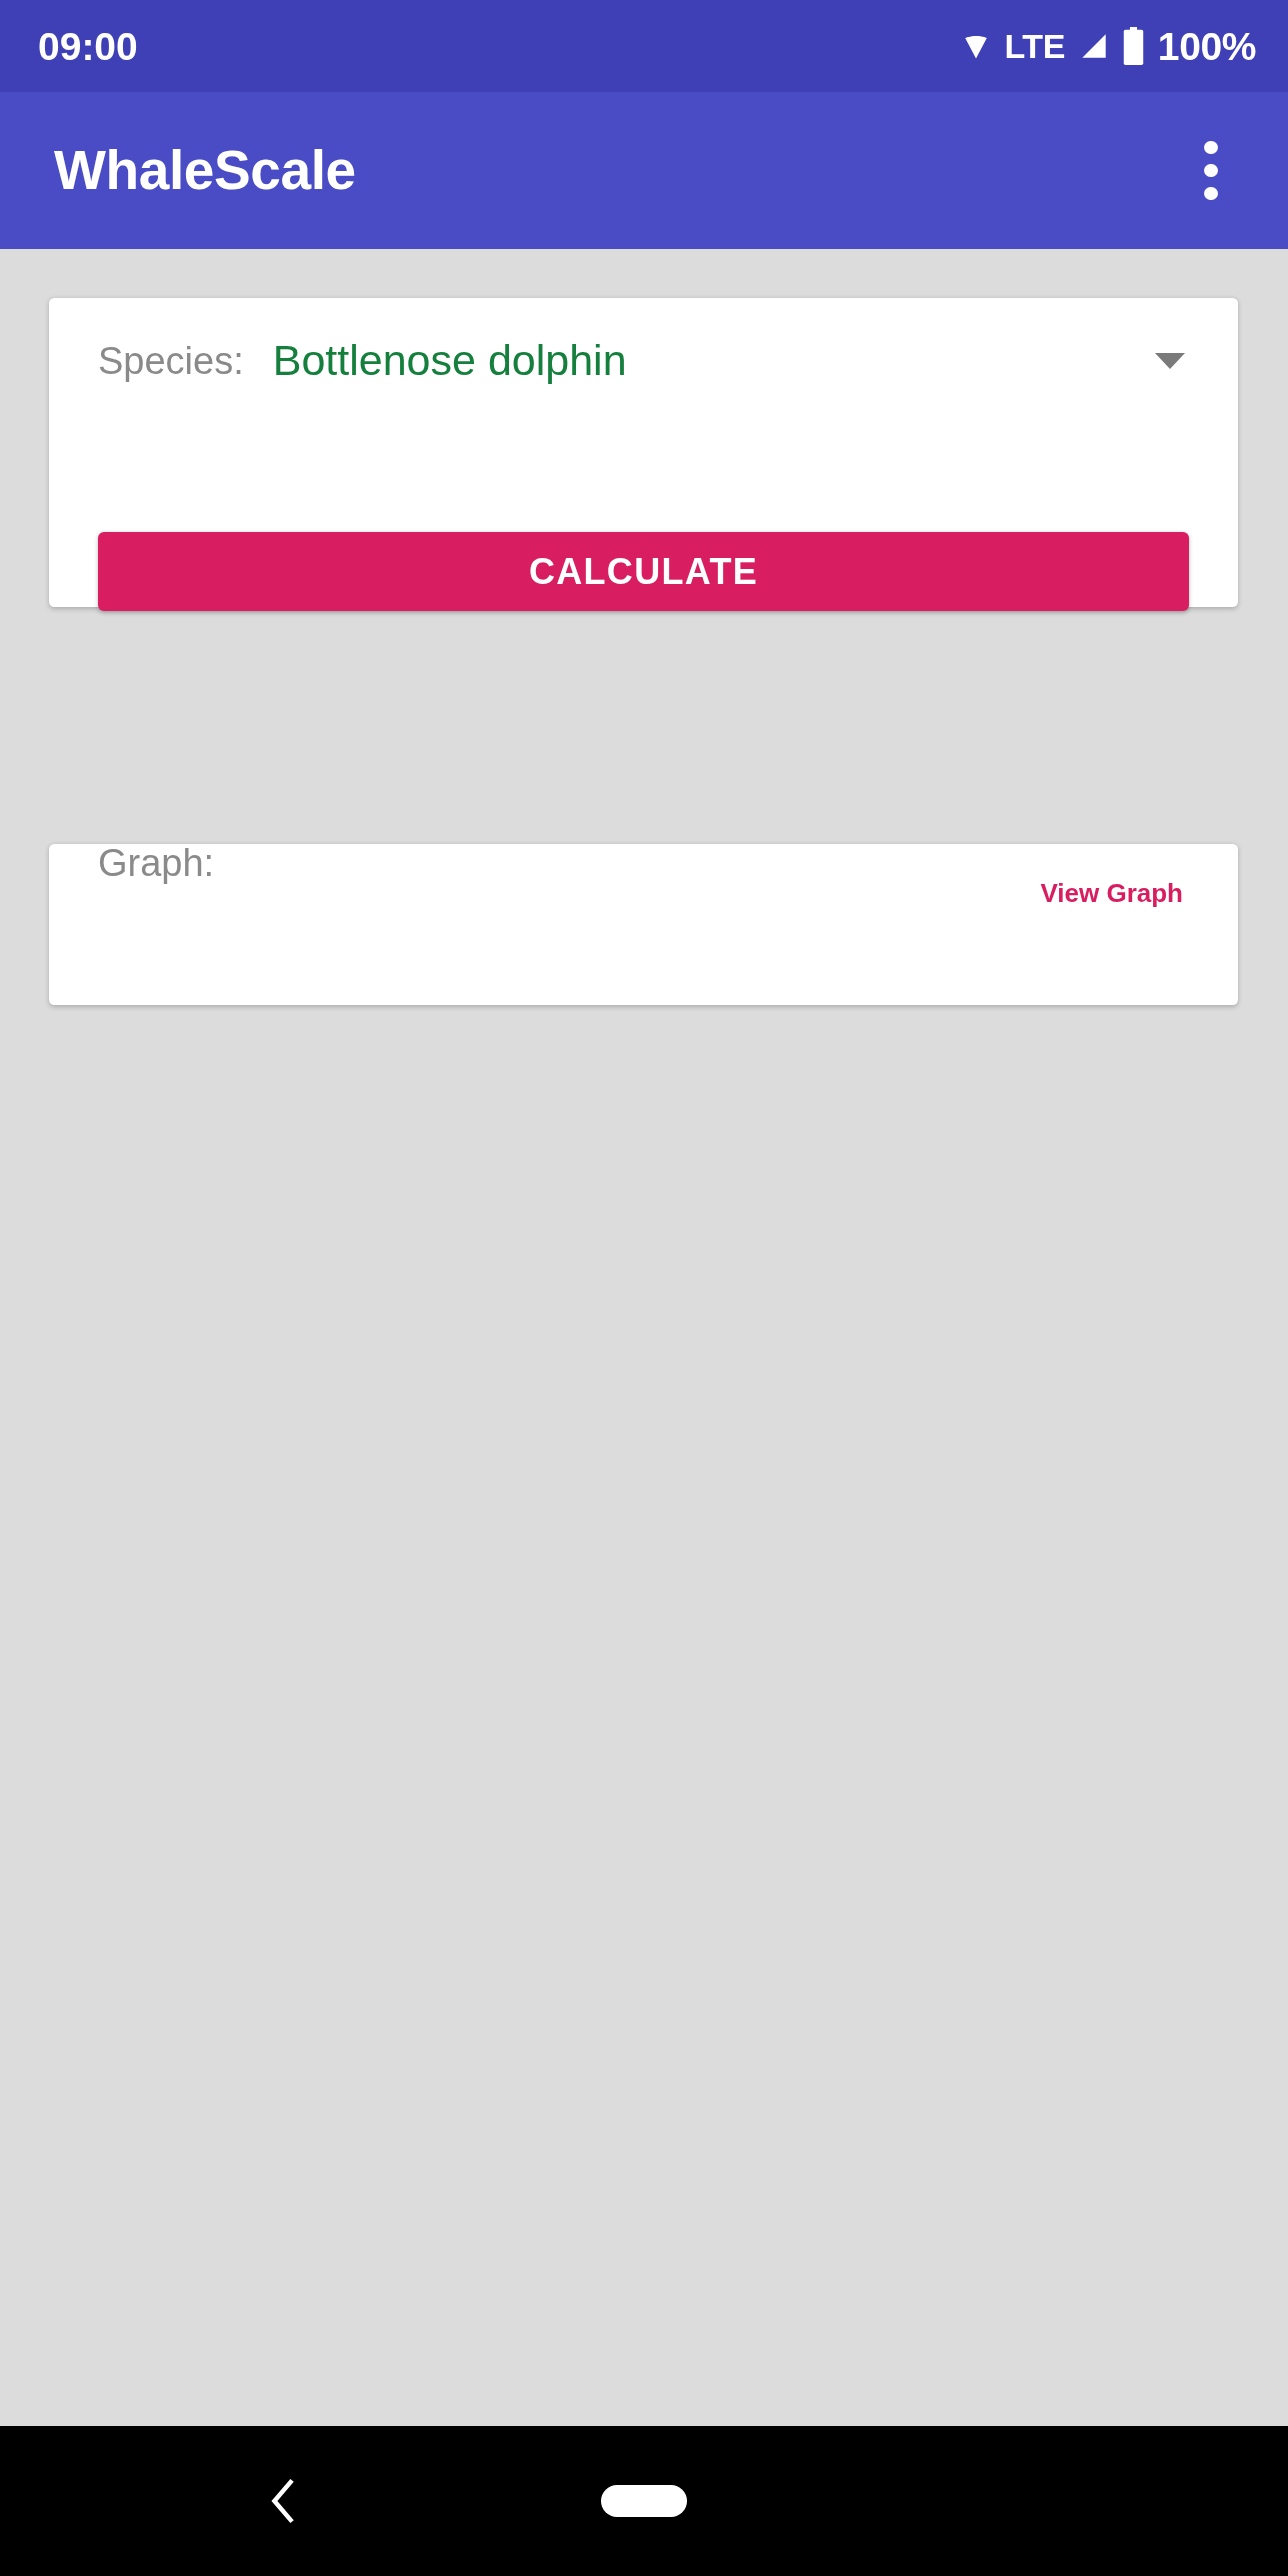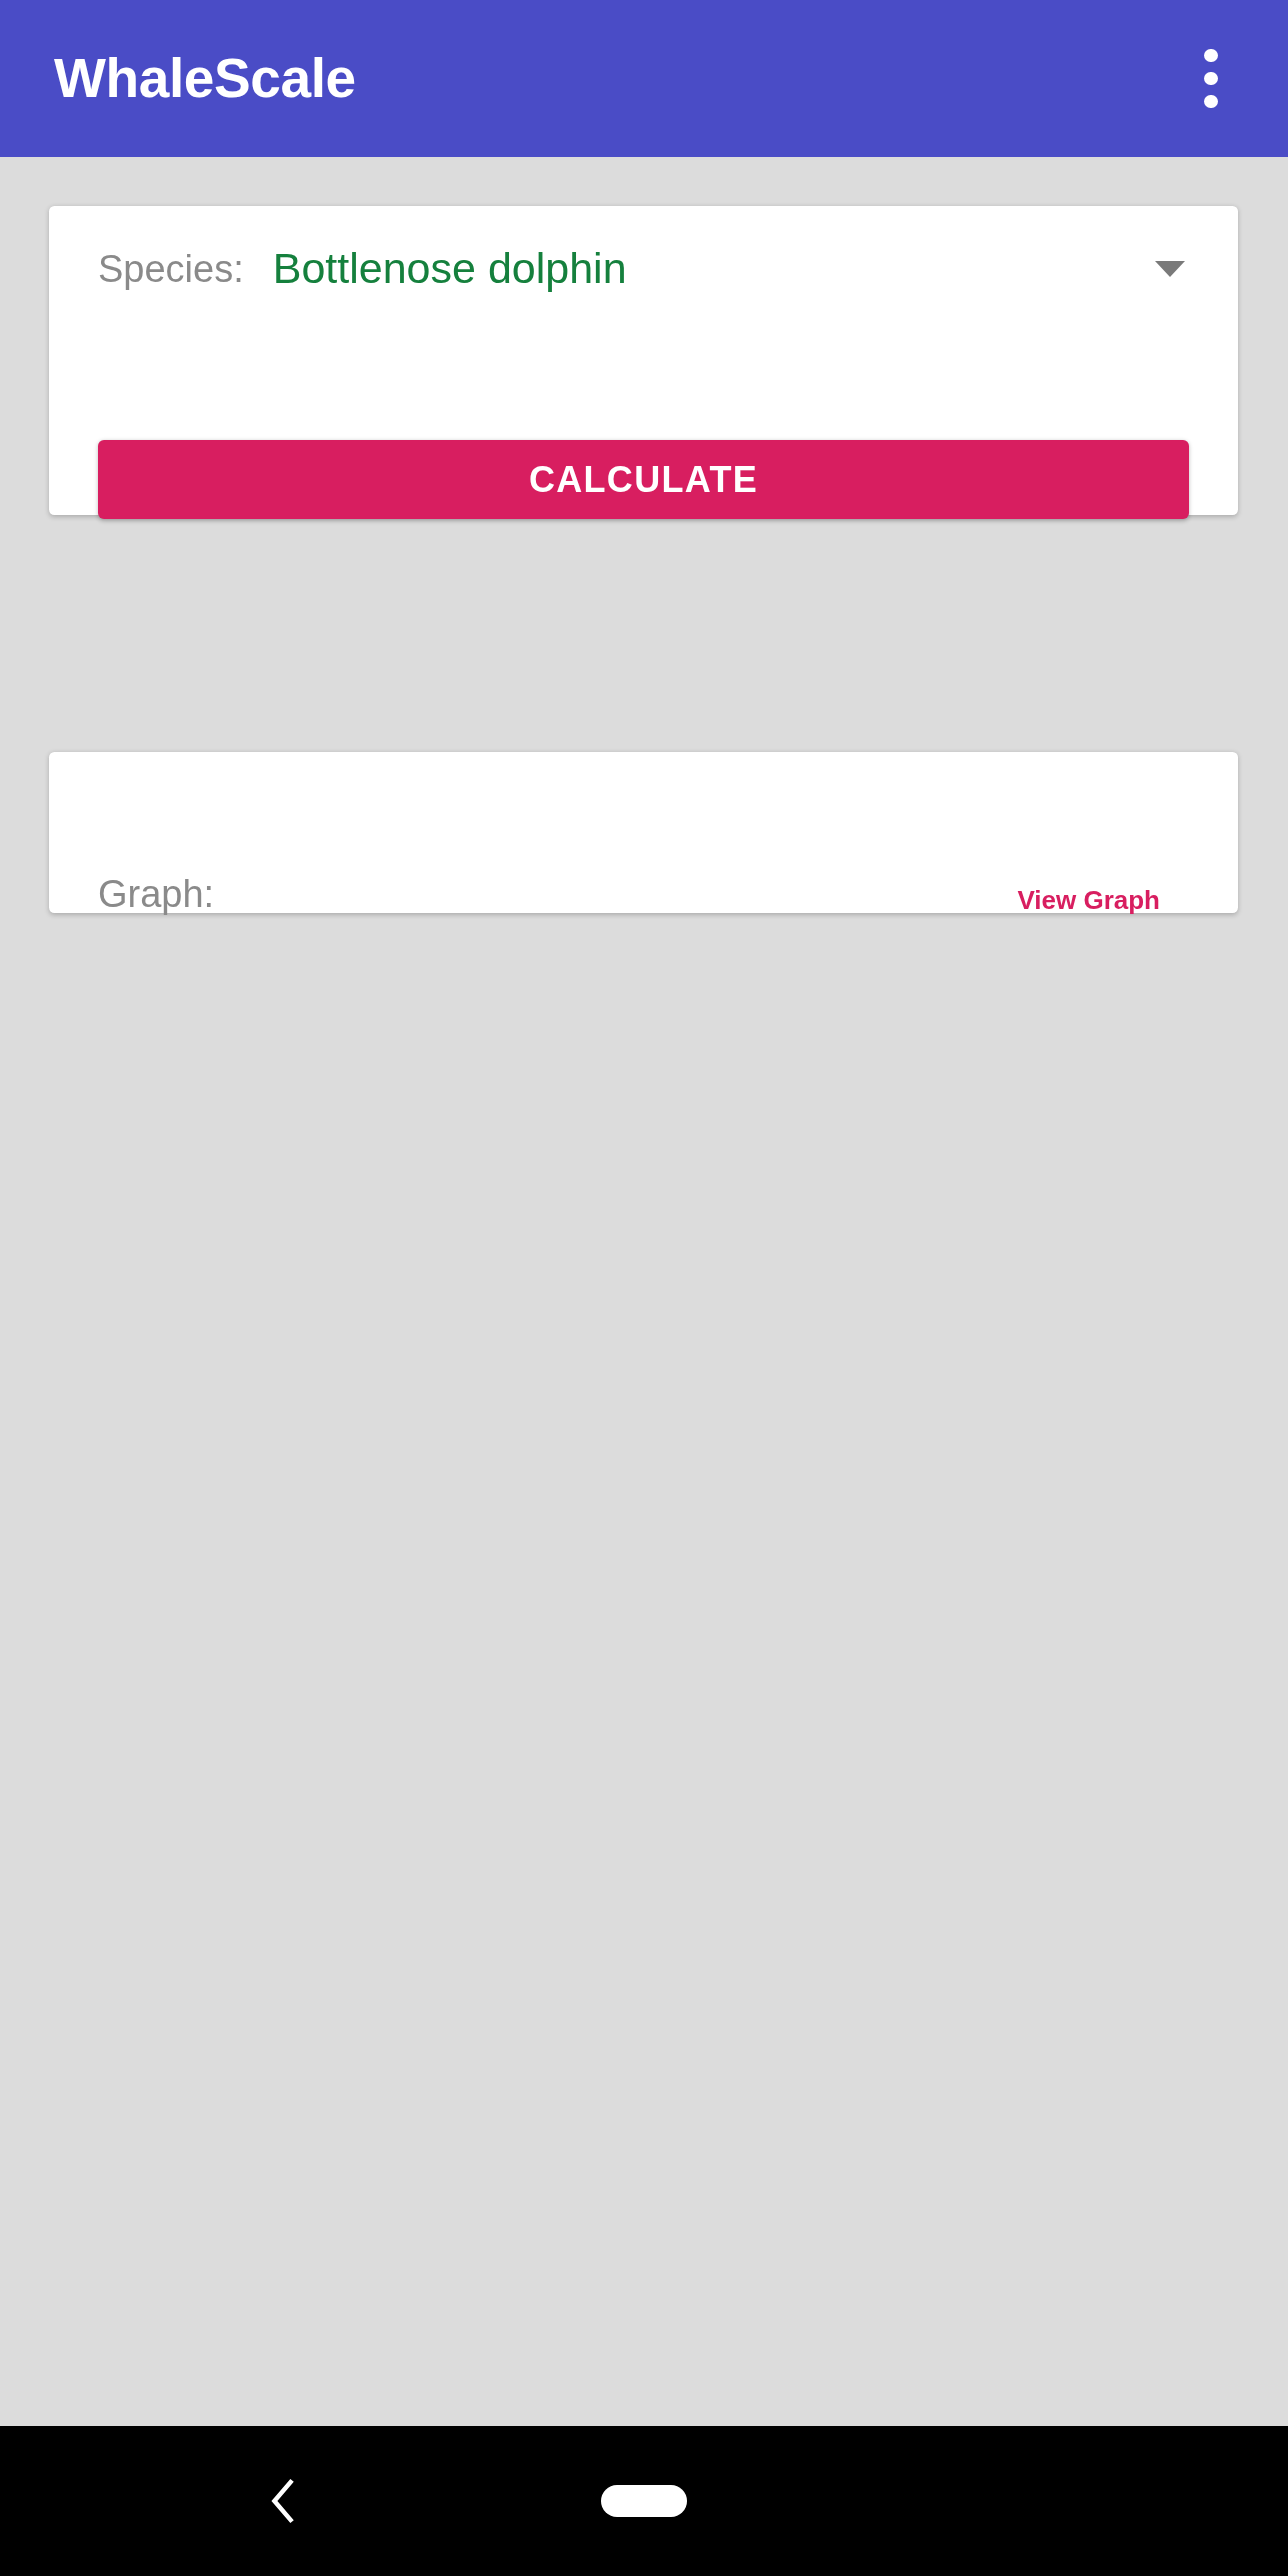--- a/index.html
+++ b/index.html
@@ -247,23 +247,23 @@
     color: #6f6f6f;
   }
 
   
   .card-graph {
     left: 49px;
     right: 50px;
     top: 595px;
     height: 161px;
     display: flex;
-    align-items: flex-end;
+    align-items: flex-start;
     justify-content: space-between;
-    padding: 0 78px 0 49px;
+    padding: 0 55px 0 49px;
     box-sizing: border-box;
   }
   .graph-label {
     font-size: 38px;
     line-height: 1;
     color: #8a8a8a;
   }
   .graph-link {
     font-size: 26px;
     line-height: 1;
@@ -305,20 +305,43 @@
     border-radius: 16px;
     background: #ffffff;
     cursor: pointer;
   }
 </style>
 </head>
 <body>
 
 <div class="phone">
 
+  <div class="status-bar">
+    <div class="status-clock">09:00</div>
+    <div class="status-right">
+      <span class="icon-wifi">
+        <svg width="36" height="36" viewBox="0 0 40 40" xmlns="http://www.w3.org/2000/svg">
+          <path d="M8 11 C8 11 20 6 32 11 L20 34 Z" fill="#ffffff"></path>
+        </svg>
+      </span>
+      <span class="status-lte">LTE</span>
+      <span class="icon-signal">
+        <svg width="36" height="36" viewBox="0 0 40 40" xmlns="http://www.w3.org/2000/svg">
+          <path d="M33 7 L33 33 L7 33 Z" fill="#ffffff"></path>
+        </svg>
+      </span>
+      <span class="icon-battery">
+        <svg width="23" height="39" viewBox="0 0 26 44" xmlns="http://www.w3.org/2000/svg">
+          <rect x="9" y="0" width="8" height="4" fill="#ffffff"></rect>
+          <rect x="2" y="3" width="22" height="40" rx="2" fill="#ffffff"></rect>
+        </svg>
+      </span>
+      <span class="status-battery-pct">100%</span>
+    </div>
+  </div>
 
   <div class="app-bar">
     <div class="app-title">WhaleScale</div>
     <div class="overflow-menu">
       <span class="dot"></span>
       <span class="dot"></span>
       <span class="dot"></span>
     </div>
   </div>
 

